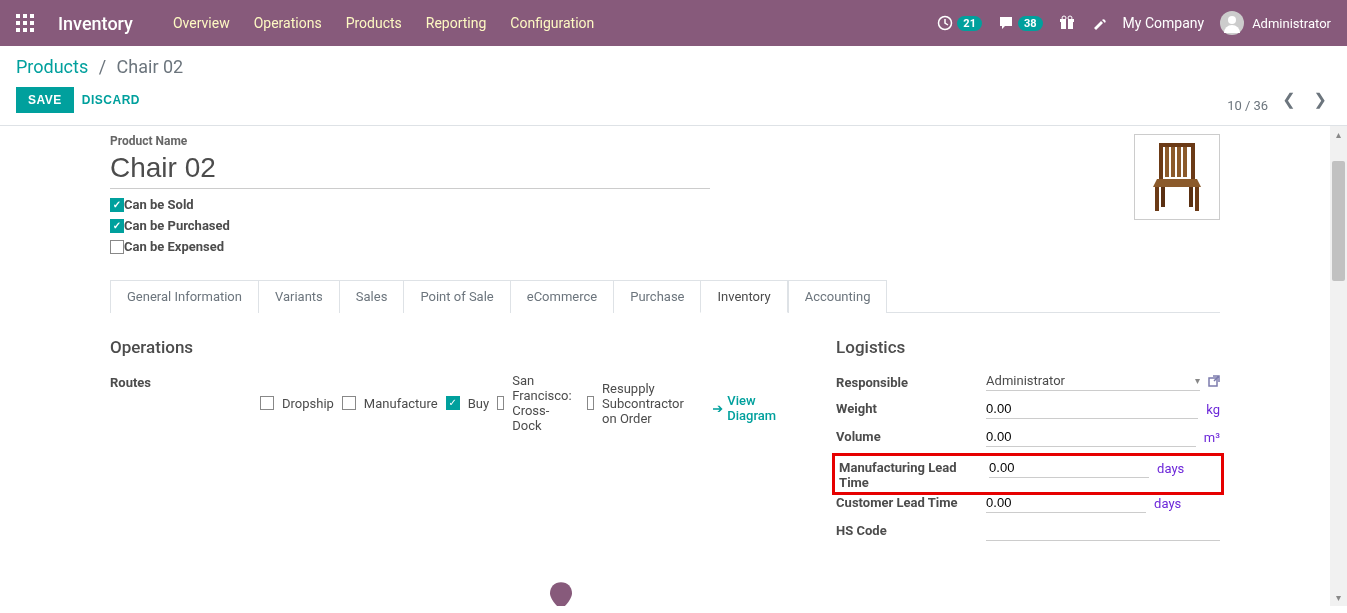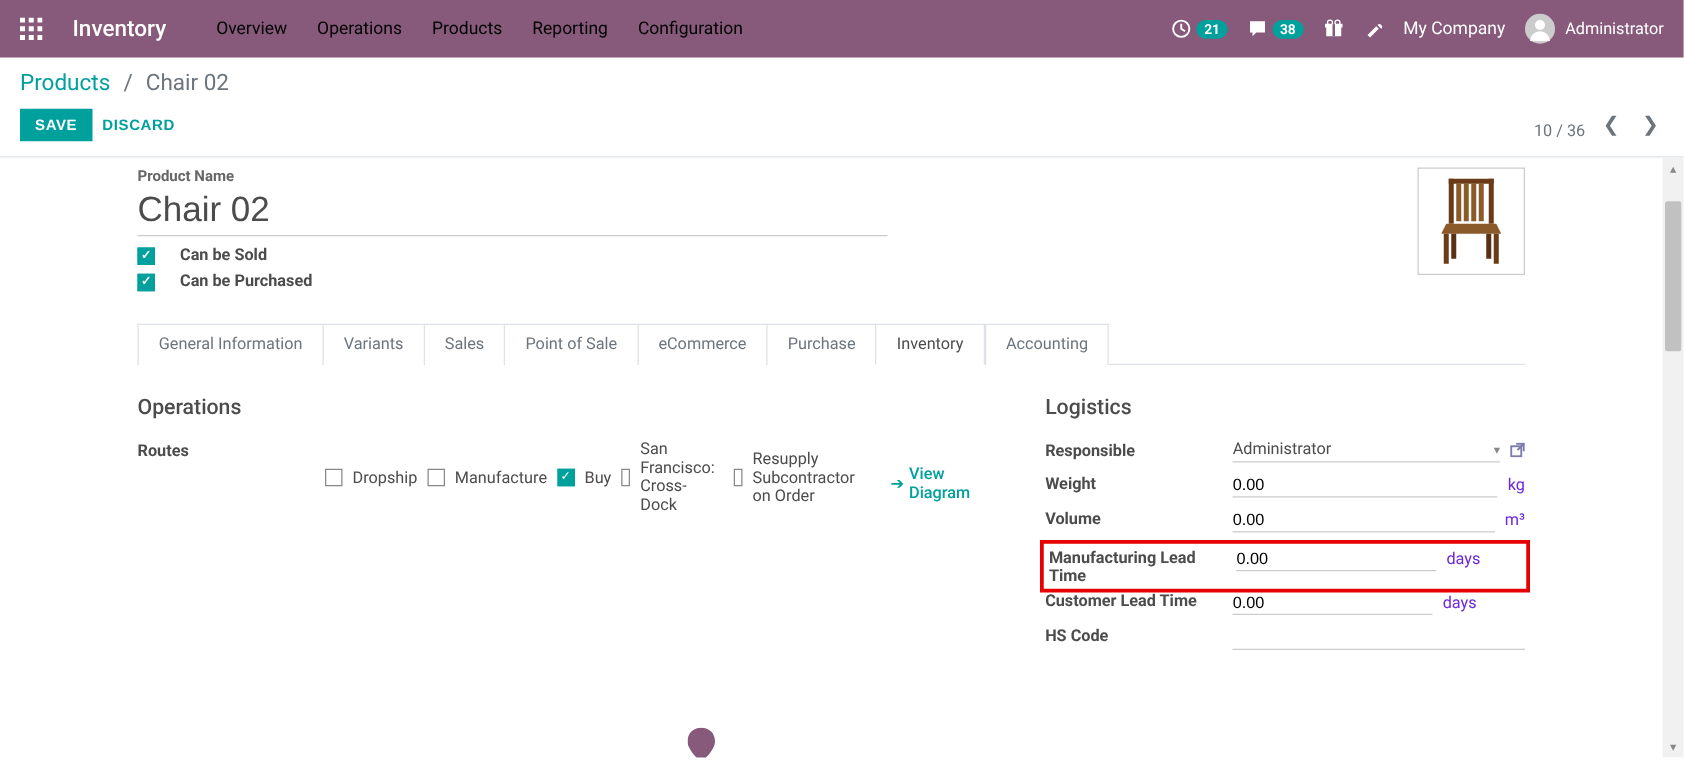--- a/index.html
+++ b/index.html
@@ -1,21 +1,21 @@
 <!DOCTYPE html>
 <html><head>
 <meta charset="utf-8">
 <style>
 * { box-sizing: border-box; margin: 0; padding: 0; }
 body { font-family: -apple-system, BlinkMacSystemFont, "Segoe UI", Roboto, "Helvetica Neue", Arial, sans-serif; font-size: 13px; color: #4c4c4c; background: #fff; overflow-x: hidden; }
 .topnav { background: #875a7b; height: 46px; display: flex; align-items: center; padding: 0 16px; color: #fff; }
 .topnav .apps-icon { width: 18px; height: 18px; margin-right: 24px; cursor: pointer; }
 .topnav .app-title { font-size: 18px; font-weight: 500; margin-right: 40px; }
 .topnav .menu { display: flex; gap: 24px; flex: 1; }
-.topnav .menu a { color: #000000; text-decoration: none; font-size: 14px; cursor: pointer; }
+.topnav .menu a { color: #fef9c3; text-decoration: none; font-size: 14px; cursor: pointer; }
 .topnav .right { display: flex; align-items: center; gap: 16px; }
 .topnav .badge-wrap { display: flex; align-items: center; gap: 4px; cursor: pointer; }
 .topnav .badge { background: #00a09d; border-radius: 10px; padding: 1px 6px; font-size: 11px; font-weight: bold; color: #fff; }
 .topnav .icon-btn { cursor: pointer; display: inline-flex; align-items: center; }
 .topnav .user { display: flex; align-items: center; gap: 8px; cursor: pointer; }
 .topnav .avatar { width: 24px; height: 24px; border-radius: 50%; background: #ccc; display: inline-flex; align-items: center; justify-content: center; }
 
 .control-bar { padding: 10px 16px 12px; border-bottom: 1px solid #dee2e6; display: flex; justify-content: space-between; align-items: flex-end; }
 .breadcrumb { font-size: 18px; color: #6c757d; margin-bottom: 10px; }
 .breadcrumb a { color: #00a09d; text-decoration: none; cursor: pointer; }
@@ -34,21 +34,21 @@
 .scrollbar .arrow-up { top: 0; }
 .scrollbar .arrow-down { bottom: 0; }
 
 .sheet { padding-top: 8px; }
 .field-label { font-size: 12px; color: #666; font-weight: bold; }
 .product-name-row { display: flex; justify-content: space-between; align-items: flex-start; }
 .product-name-col { flex: 1; max-width: 600px; }
 .product-name-input { font-size: 28px; font-weight: 500; color: #4c4c4c; border: none; border-bottom: 1px solid #ccc; width: 100%; padding: 4px 0; outline: none; background: transparent; }
 .product-image { width: 86px; height: 86px; border: 1px solid #ccc; display: flex; align-items: center; justify-content: center; margin-left: 20px; padding: 4px; }
 .checks { margin-top: 8px; }
-.check-row { display: flex; align-items: center; gap: 20px; margin-bottom: 6px; font-size: 13px; font-weight: bold; color: #4c4c4c; }
+.check-row { display: flex; align-items: center; gap: 0; margin-bottom: 6px; font-size: 13px; font-weight: bold; color: #4c4c4c; }
 .checkbox { width: 14px; height: 14px; border: 1px solid #888; display: inline-flex; align-items: center; justify-content: center; cursor: pointer; background: #fff; }
 .checkbox.checked { background: #00a09d; border-color: #00a09d; }
 .checkbox.checked::after { content: '✓'; color: #fff; font-size: 10px; line-height: 1; }
 
 .tabs { display: flex; border-bottom: 1px solid #dee2e6; margin-top: 20px; }
 .tab { padding: 8px 16px; border: 1px solid transparent; border-bottom: none; cursor: pointer; color: #6c757d; font-size: 13px; background: #fff; margin-bottom: -1px; }
 .tab.active { border-color: #dee2e6; border-bottom: 1px solid #fff; color: #4c4c4c; }
 .tab:not(.active) { border: 1px solid #dee2e6; border-bottom: none; border-right: none; }
 .tabs .tab:last-child { border-right: 1px solid #dee2e6; }
 
@@ -167,20 +167,24 @@
         <input class="product-name-input" value="Chair 02" style="">
         <div class="checks">
           <div class="check-row">
             <span class="checkbox checked"></span>
             <span>Can be Sold</span>
           </div>
           <div class="check-row">
             <span class="checkbox checked"></span>
             <span>Can be Purchased</span>
           </div>
+          <div class="check-row">
+            <span class="checkbox"></span>
+            <span>Can be Expensed</span>
+          </div>
         </div>
       </div>
       <div class="product-image">
         <svg viewBox="0 0 60 76" width="60" height="76">
           <rect x="12" y="4" width="4" height="36" fill="#6b3a16"></rect>
           <rect x="44" y="4" width="4" height="36" fill="#6b3a16"></rect>
           <rect x="18" y="8" width="4" height="30" fill="#8b5a2b"></rect>
           <rect x="24" y="8" width="4" height="30" fill="#8b5a2b"></rect>
           <rect x="30" y="8" width="4" height="30" fill="#8b5a2b"></rect>
           <rect x="36" y="8" width="4" height="30" fill="#8b5a2b"></rect>

